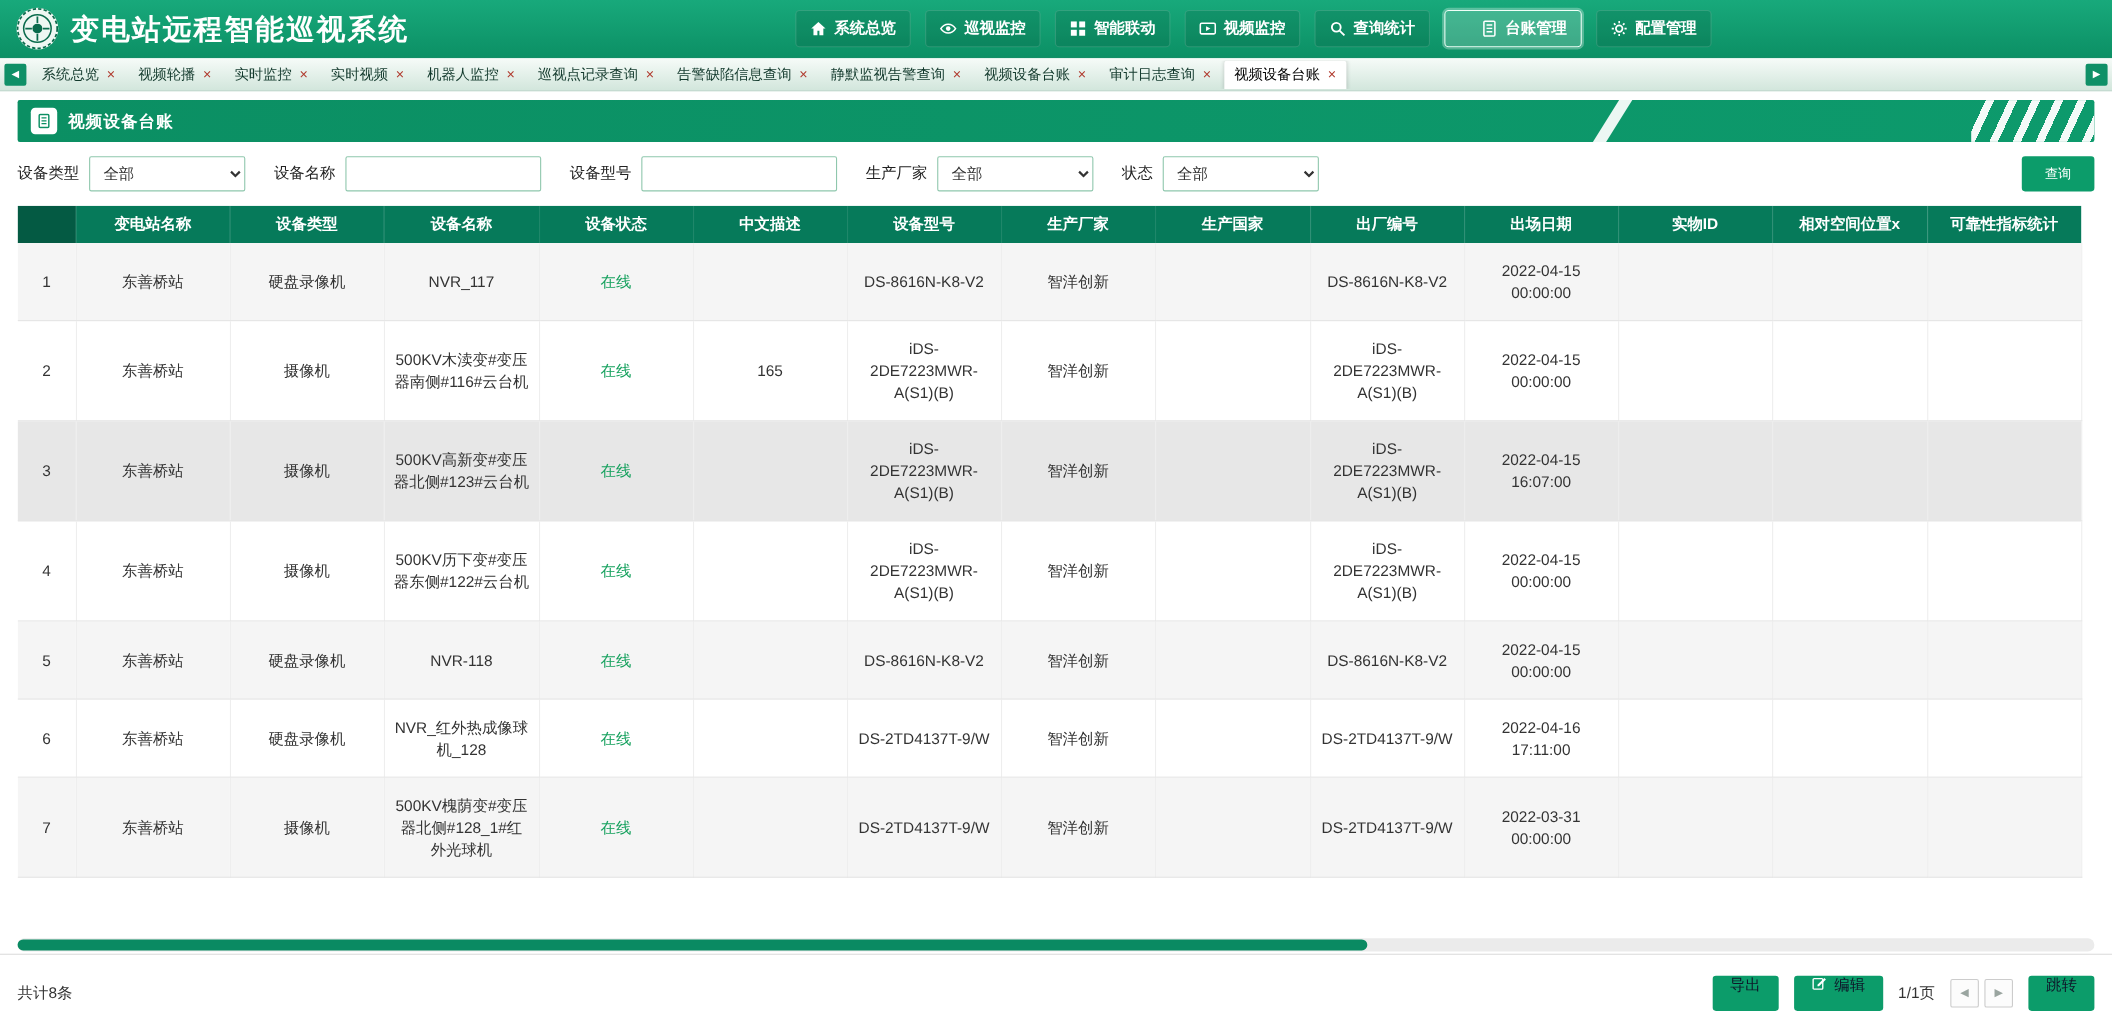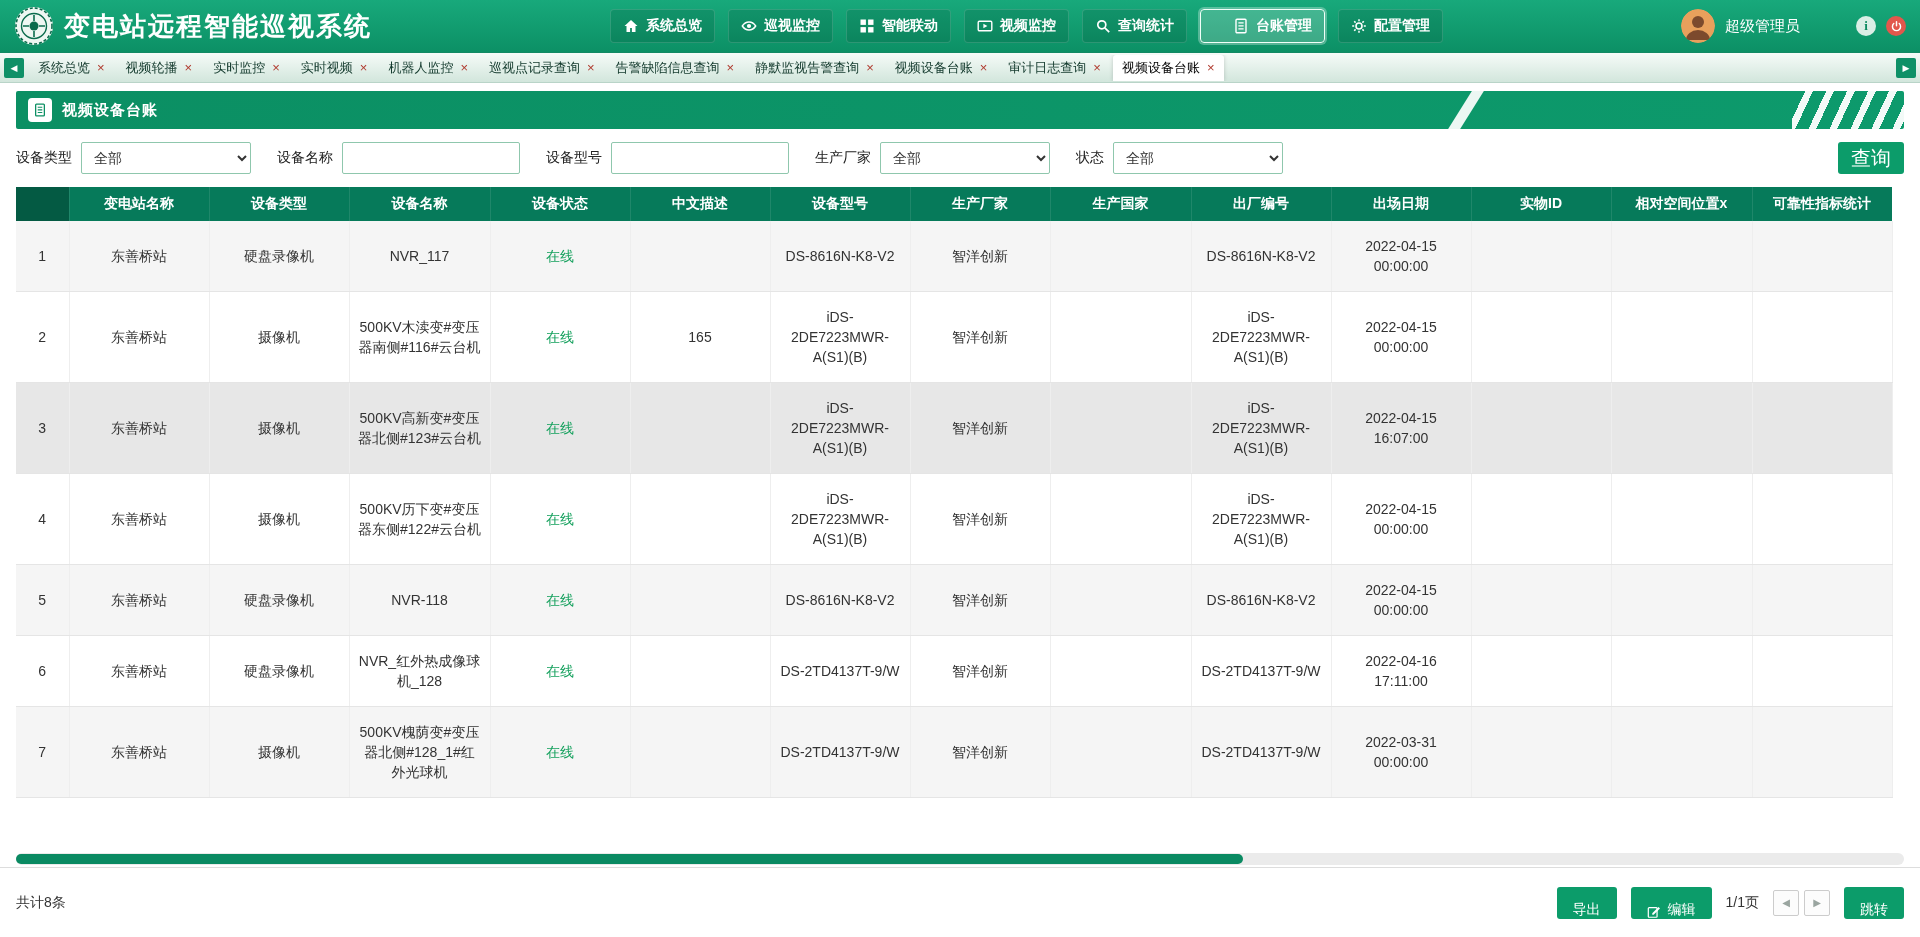--- a/index.html
+++ b/index.html
@@ -38,43 +38,43 @@
   .title-icon { width:24px; height:24px; background:#fff; border-radius:4px; display:flex; align-items:center; justify-content:center; flex:0 0 24px; }
   .title-icon svg { width:14px; height:14px; }
   .page-title { font-size:15px; font-weight:bold; letter-spacing:1px; }
   .title-slash { position:absolute; top:-5px; bottom:-5px; width:12px; right:432px; background:rgba(255,255,255,.92); transform:skewX(-32deg); }
   .title-stripes { position:absolute; right:0; top:0; bottom:0; width:112px; background:repeating-linear-gradient(115deg, transparent 0 12px, rgba(255,255,255,.95) 12px 19px); }
 
   
   .filters { flex:0 0 34px; display:flex; align-items:center; margin:12px 0; font-size:14px; color:#222; }
   .filter-group { display:flex; align-items:center; gap:9px; margin-right:26px; }
   select, input[type=text] { height:32px; border:1px solid #8fc7ad; border-radius:2px; font-size:14px; padding:0 8px; color:#333; background:#fff; font-family:inherit; outline:none; }
-  select { width:170px; }
+  select { width:142px; }
   input[type=text] { width:178px; }
-  .search-btn { margin-left:auto; width:66px; height:32px; background:#0c9c6a; color:#fff; border:none; border-radius:3px; font-size:20px; cursor:pointer; }
+  .search-btn { margin-left:auto; width:66px; height:32px; background:#0c9c6a; color:#fff; border:none; border-radius:3px; font-size:12px; cursor:pointer; }
 
   
   .table-viewport { flex:1; min-height:0; overflow:hidden; }
   table { border-collapse:collapse; table-layout:fixed; width:1876px; }
   th { background:#067a5a; color:#fff; font-size:14px; font-weight:bold; padding:8px 4px; border-right:1px solid rgba(255,255,255,.10); }
   th.corner { background:#045a43; }
   td { font-size:14px; color:#333; text-align:center; vertical-align:middle; padding:15px 8px; line-height:20px; border-bottom:1px solid #e5e5e5; border-right:1px solid #eeeeee; word-wrap:break-word; background:#fff; }
   tr.stripe td { background:#f5f5f5; }
   tr.highlight td { background:#e7e7e7; }
   td.online { color:#16a15e; }
 
   
   .hscroll { flex:0 0 12px; margin:2px 0 2px; background:#ebebeb; border-radius:6px; position:relative; }
   .hscroll-thumb { position:absolute; left:0; top:1px; height:10px; width:65%; background:#0a8a62; border-radius:5px; cursor:pointer; }
 
   
   .footer { flex:0 0 70px; border-top:1px solid #dddddd; background:#fff; display:flex; align-items:center; padding:0 16px; }
   .total { font-size:14px; color:#333; }
   .footer-right { margin-left:auto; display:flex; align-items:center; gap:14px; }
-  .btn-green { background:#0c9c6a; color:#ffffff; border:none; border-radius:3px; height:32px; padding:0 16px; font-size:14px; cursor:pointer; display:flex; align-items:flex-end; gap:7px; }
+  .btn-green { background:#0c9c6a; color:#0f172a; border:none; border-radius:3px; height:32px; padding:0 16px; font-size:14px; cursor:pointer; display:flex; align-items:flex-start; gap:7px; }
   .btn-green svg { width:14px; height:14px; }
   .page-indicator { font-size:14px; color:#333; }
   .pager { display:flex; gap:5px; }
   .pager-btn { width:26px; height:26px; border:1px solid #cccccc; background:#fcfcfc; color:#9aa5a0; border-radius:2px; display:flex; align-items:center; justify-content:center; font-size:10px; cursor:pointer; }
 </style>
 </head>
 <body>
 
 <div class="header">
   <div class="brand">
@@ -152,37 +152,20 @@
         <span class="nav-icon">
           <svg viewBox="0 0 16 16">
             <path d="M8 1.2v2M8 12.8v2M1.2 8h2M12.8 8h2M3.2 3.2l1.4 1.4M11.4 11.4l1.4 1.4M12.8 3.2l-1.4 1.4M4.6 11.4l-1.4 1.4" stroke="currentColor" stroke-width="1.5"></path>
             <circle cx="8" cy="8" r="3" fill="none" stroke="currentColor" stroke-width="1.6"></circle>
           </svg>
         </span>
         <span>配置管理</span>
       </div>
     </div>
 
-  <div class="user-area">
-    <div class="avatar">
-      <svg viewBox="0 0 34 34">
-        <circle cx="17" cy="17" r="17" fill="#e8a05c"></circle>
-        <circle cx="17" cy="13" r="6" fill="#7c4a2d"></circle>
-        <path d="M5 31a12 10 0 0 1 24 0z" fill="#7c4a2d"></path>
-      </svg>
-    </div>
-    <div class="username">超级管理员</div>
-    <div class="round-icon info-btn">i</div>
-    <div class="round-icon power-btn">
-      <svg viewBox="0 0 16 16">
-        <path d="M8 2v5" stroke="#fff" stroke-width="1.8" stroke-linecap="round"></path>
-        <path d="M4.6 4.4a5 5 0 1 0 6.8 0" fill="none" stroke="#fff" stroke-width="1.8" stroke-linecap="round"></path>
-      </svg>
-    </div>
-  </div>
 </div>
 
 <div class="tabbar">
   <div class="tab-scroll-btn">◀</div>
   <div class="tabs">
       <div class="tab">
         <span>系统总览</span>
         <span class="tab-close">×</span>
       </div>
       <div class="tab">

